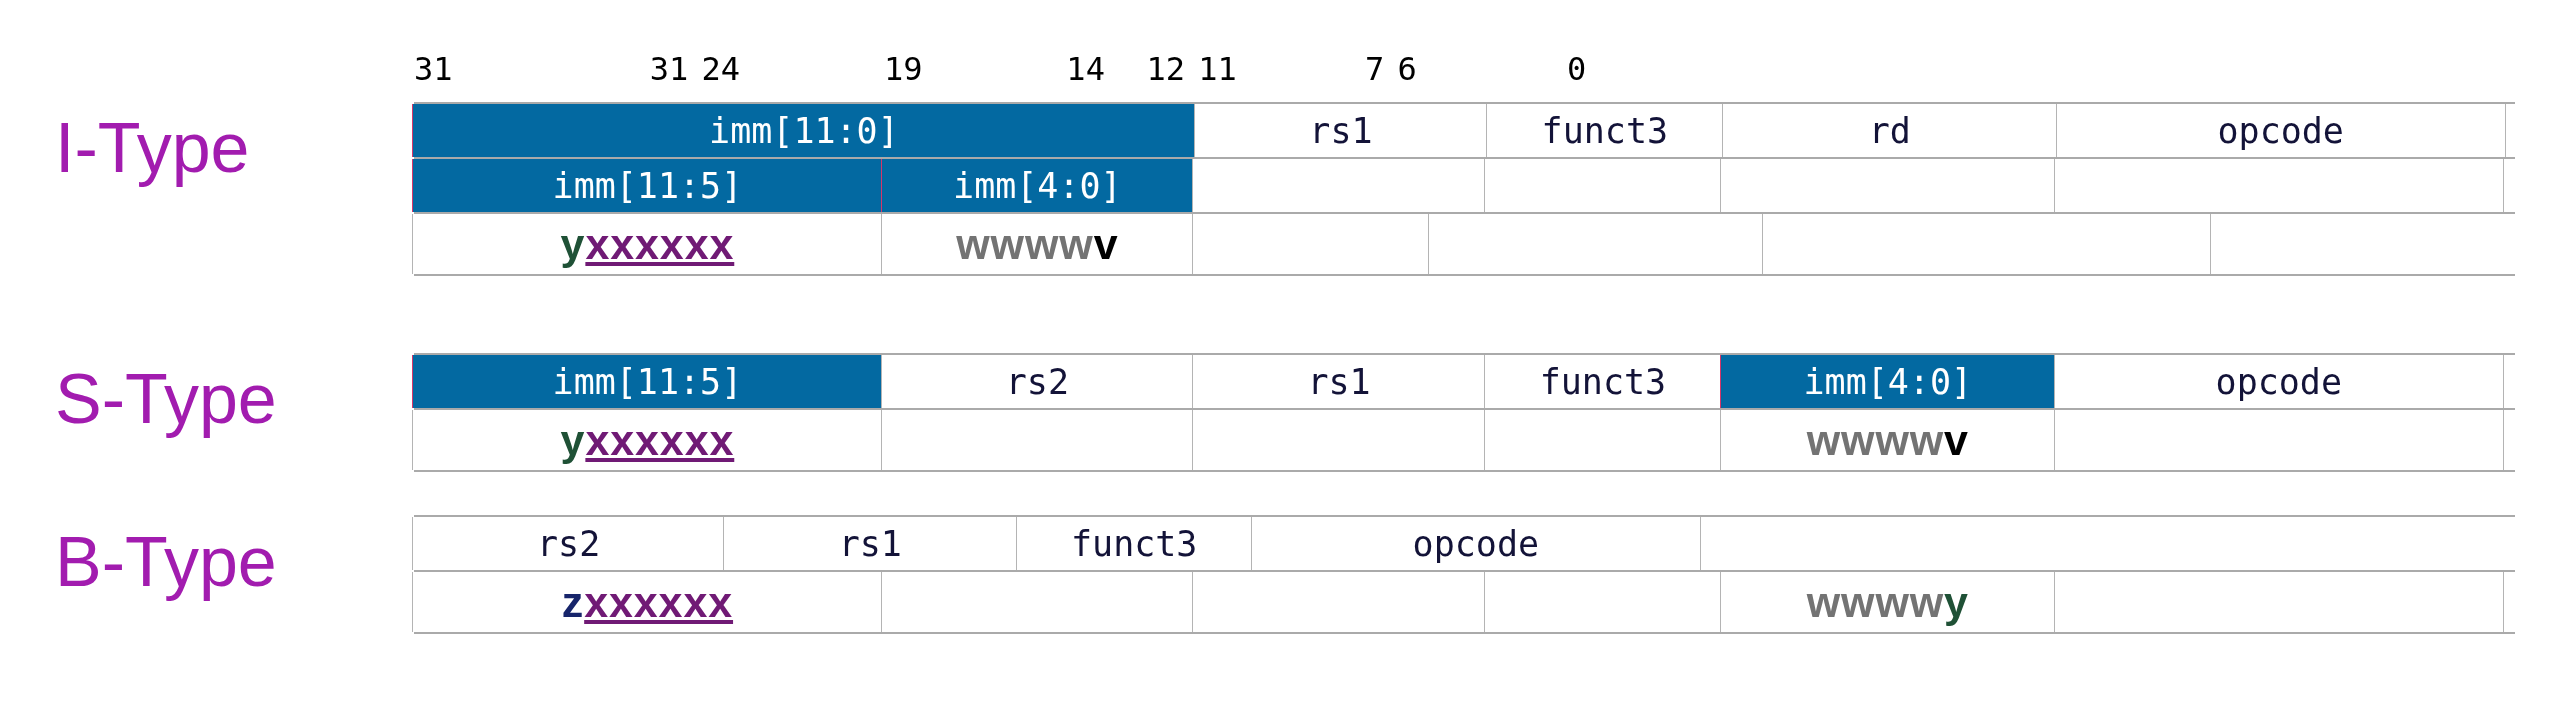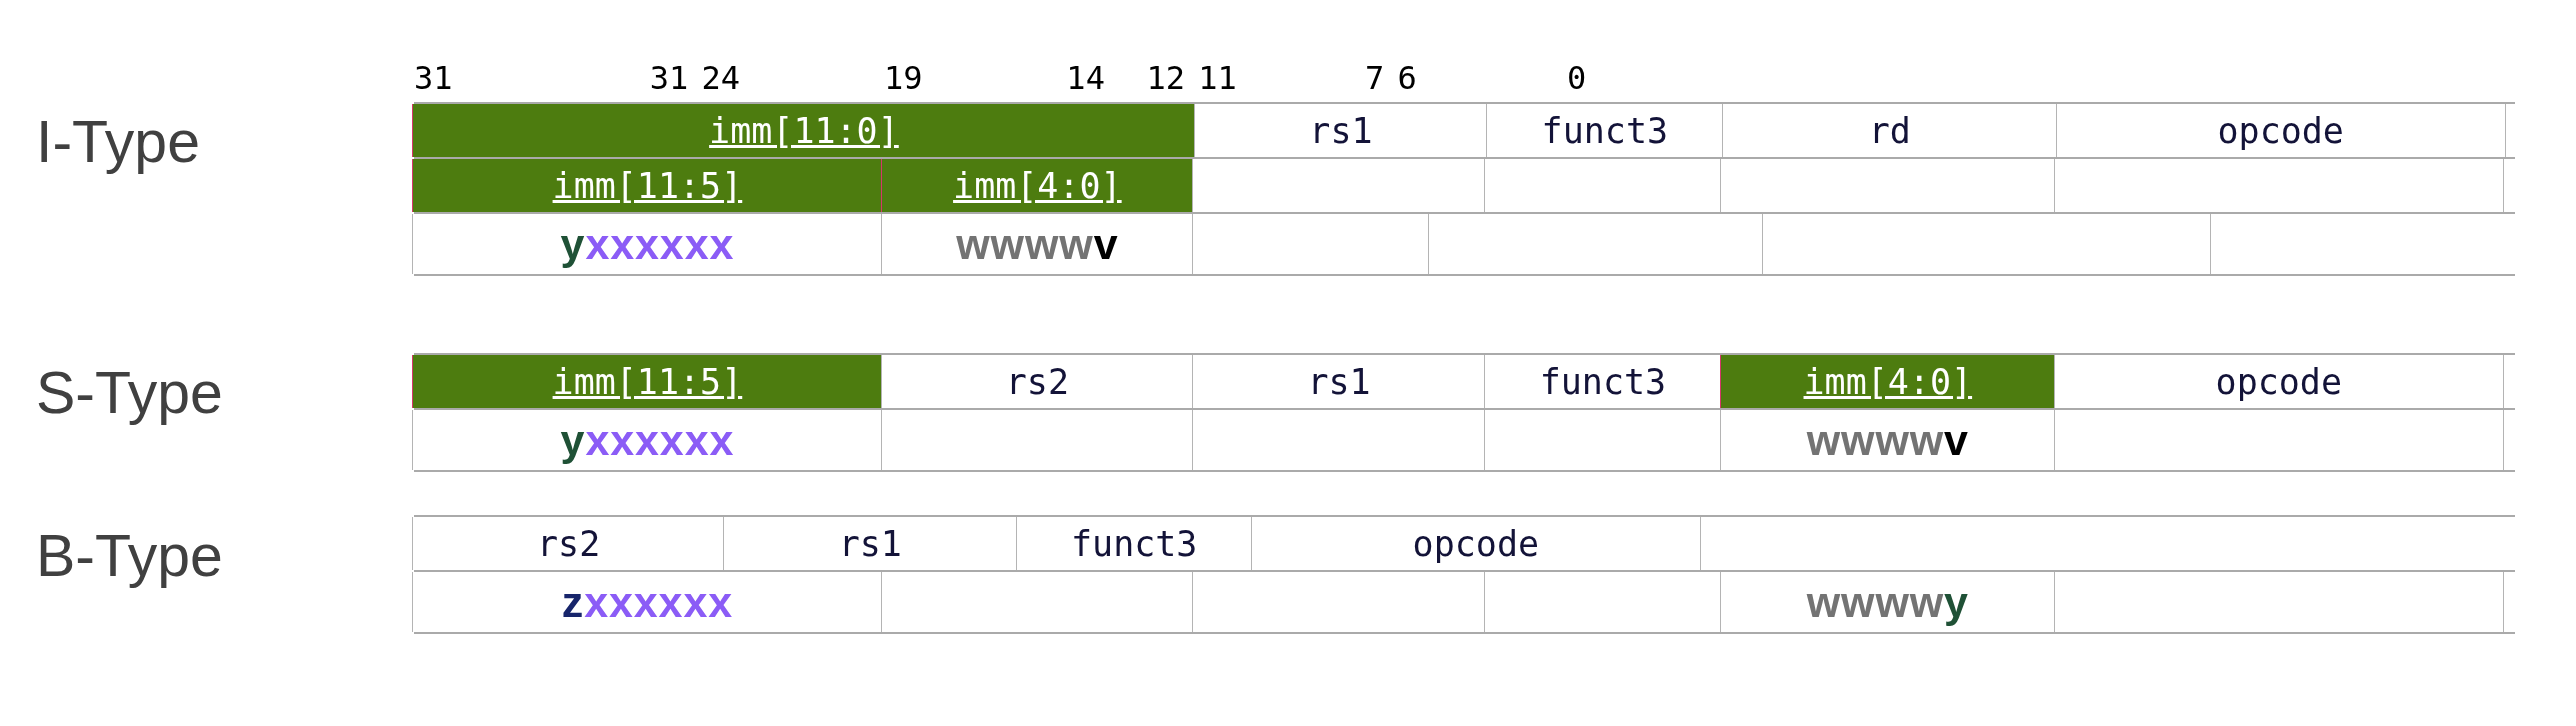--- a/index.html
+++ b/index.html
@@ -16,46 +16,45 @@
 
   #root {
     position: relative;
     width: 2576px;
     height: 727px;
   }
 
   
   .type-label {
     position: absolute;
-    left: 36px;
+    left: 55px;
     width: 321px;
     font-family: "Liberation Sans", sans-serif;
-    font-size: 59px;
-    color: #404040;
+    font-size: 70px;
+    color: #a21caf;
     line-height: 1;
     white-space: nowrap;
   }
 
   
   .bit-ruler {
     position: absolute;
     left: 414px;
     top: 52px;
     width: 2101px;
     height: 40px;
   }
   .bit-num {
     position: absolute;
     top: 0;
     font-family: "DejaVu Sans Mono", monospace;
     font-size: 32px;
     color: #000000;
     line-height: 1.1;
     white-space: nowrap;
-    margin-top: 9px;
   }
   .bit-num.left  { text-align: left; }
   .bit-num.right { text-align: right; }
 
   
   .fmt-table {
     position: absolute;
     left: 414px;
     width: 2101px;
     box-sizing: border-box;
@@ -80,44 +79,43 @@
     border-right: 1.9px solid #b4b4b4;
     margin-left: -1.9px;
     font-family: "DejaVu Sans Mono", monospace;
     font-size: 35px;
     color: #131338;
     background: #ffffff;
     overflow: hidden;
     white-space: nowrap;
   }
   .cell.imm {
-    background: #4d7c0f;
+    background: #0369a1;
     color: #ffffff;
     border-left-color: #d6366a;
     border-right-color: #d6366a;
-    text-decoration: underline;
   }
   .cell.blank { color: transparent; }
 
   
   .cell.vals {
     font-family: "Liberation Sans", sans-serif;
     font-weight: bold;
     font-size: 43px;
     letter-spacing: 0.9px;
   }
   .cell.vals .num {
     font-family: "DejaVu Sans Mono", monospace;
     font-weight: normal;
     font-size: 47px;
     color: #131338;
     letter-spacing: 2.8px;
   }
   .g-green { color: #1f5136; }
-  .g-blue  { color: #8b5cf6; }
+  .g-blue  { color: #701a75; text-decoration: underline; }
   .g-navy  { color: #17256b; }
   .g-cyan  { color: #737373; }
   .g-black { color: #000000; }
 </style>
 </head>
 <body>
 
 <div id="root">
 
   <div id="labels-layer">

